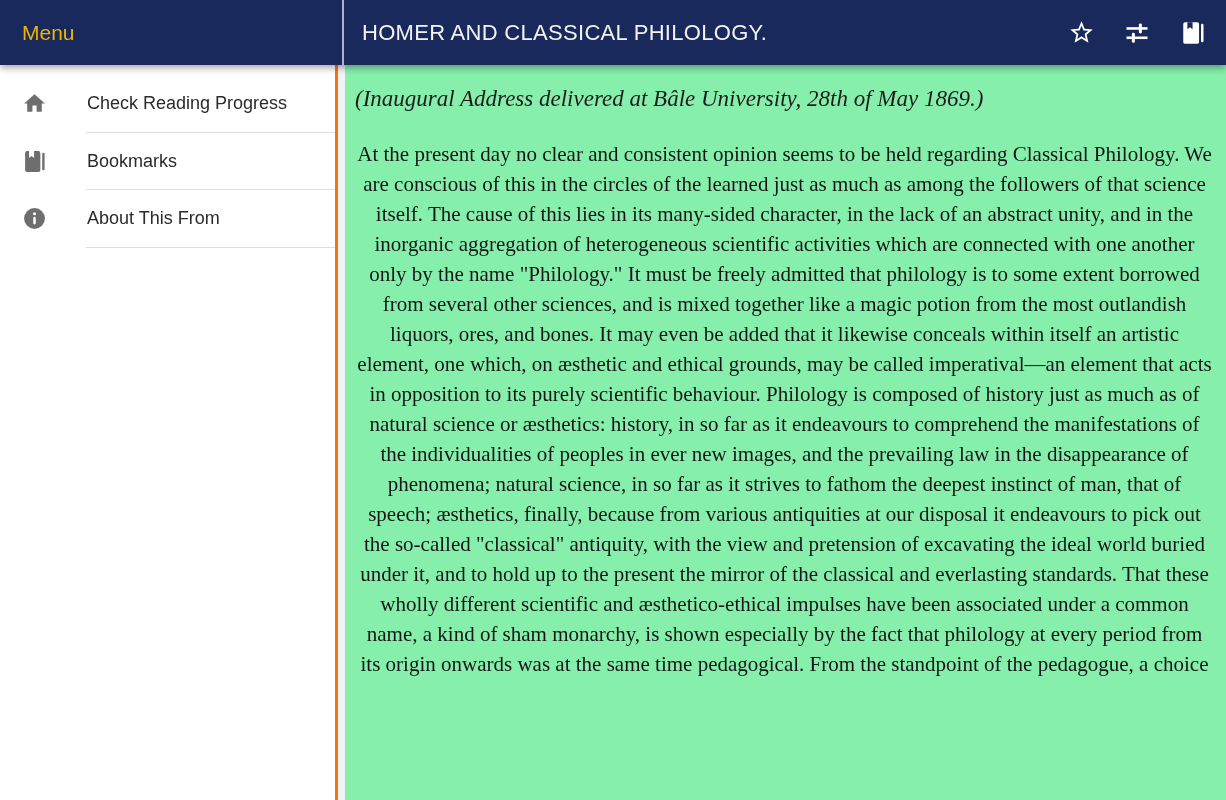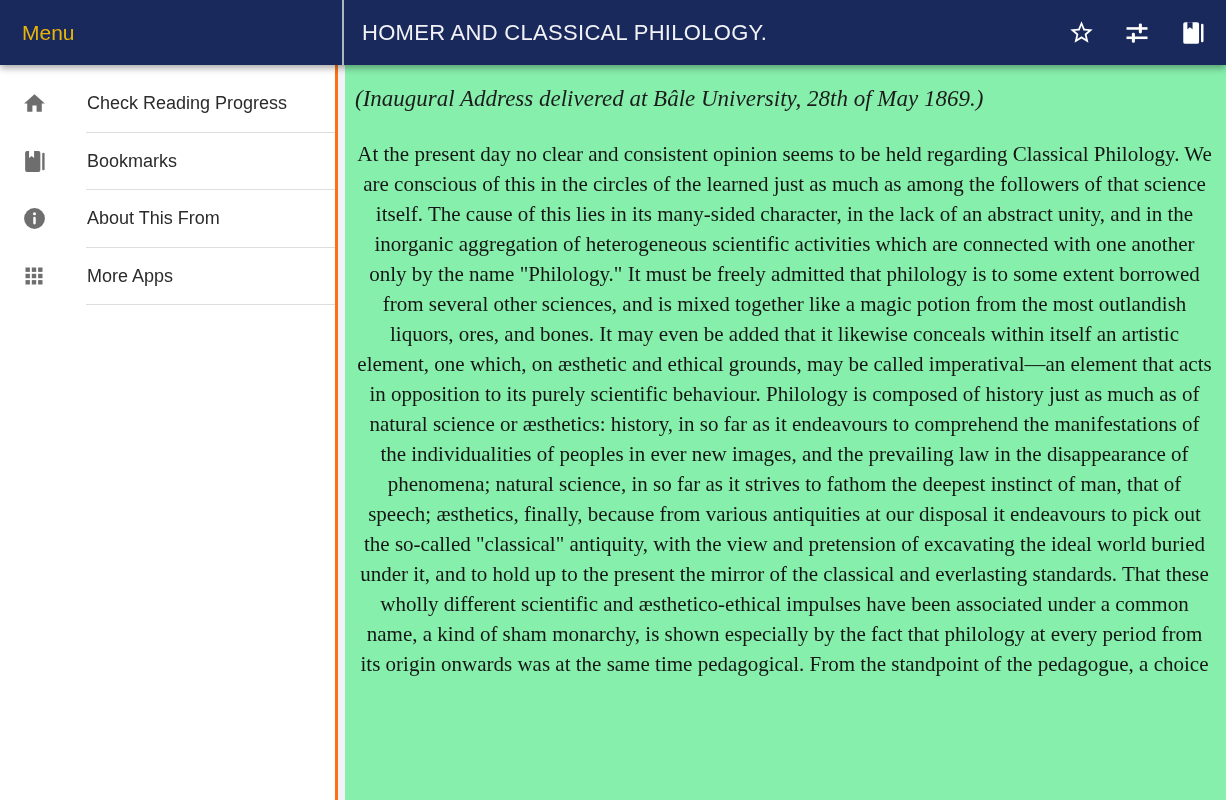--- a/index.html
+++ b/index.html
@@ -121,36 +121,20 @@
         <svg width="25" height="25" viewBox="0 0 24 24">
           <circle cx="12" cy="12" r="10" fill="#6e6e6e"></circle>
           <circle cx="12" cy="7.4" r="1.5" fill="#ffffff"></circle>
           <rect fill="#ffffff" x="10.8" y="10.3" width="2.4" height="7.4" rx="1.1"></rect>
         </svg>
       </span>
       <span class="side-label">About This From</span>
     </div>
 
 
-    <div class="side-item">
-      <span class="side-icon">
-        <svg width="24" height="24" viewBox="0 0 24 24">
-          <rect fill="#6e6e6e" x="3.5" y="3.5" width="4.4" height="4.4"></rect>
-            <rect fill="#6e6e6e" x="9.8" y="3.5" width="4.4" height="4.4"></rect>
-            <rect fill="#6e6e6e" x="16.1" y="3.5" width="4.4" height="4.4"></rect>
-          <rect fill="#6e6e6e" x="3.5" y="9.8" width="4.4" height="4.4"></rect>
-            <rect fill="#6e6e6e" x="9.8" y="9.8" width="4.4" height="4.4"></rect>
-            <rect fill="#6e6e6e" x="16.1" y="9.8" width="4.4" height="4.4"></rect>
-          <rect fill="#6e6e6e" x="3.5" y="16.1" width="4.4" height="4.4"></rect>
-            <rect fill="#6e6e6e" x="9.8" y="16.1" width="4.4" height="4.4"></rect>
-            <rect fill="#6e6e6e" x="16.1" y="16.1" width="4.4" height="4.4"></rect>
-        </svg>
-      </span>
-      <span class="side-label">More Apps</span>
-    </div>
 
   </nav>
 
   <main class="content">
     <p class="reader-heading">(Inaugural Address delivered at Bâle University, 28th of May 1869.)</p>
     <p class="reader-paragraph">At the present day no clear and consistent opinion seems to be held regarding Classical Philology. We are conscious of this in the circles of the learned just as much as among the followers of that science itself. The cause of this lies in its many-sided character, in the lack of an abstract unity, and in the inorganic aggregation of heterogeneous scientific activities which are connected with one another only by the name "Philology." It must be freely admitted that philology is to some extent borrowed from several other sciences, and is mixed together like a magic potion from the most outlandish liquors, ores, and bones. It may even be added that it likewise conceals within itself an artistic element, one which, on æsthetic and ethical grounds, may be called imperatival—an element that acts in opposition to its purely scientific behaviour. Philology is composed of history just as much as of natural science or æsthetics: history, in so far as it endeavours to comprehend the manifestations of the individualities of peoples in ever new images, and the prevailing law in the disappearance of phenomena; natural science, in so far as it strives to fathom the deepest instinct of man, that of speech; æsthetics, finally, because from various antiquities at our disposal it endeavours to pick out the so-called "classical" antiquity, with the view and pretension of excavating the ideal world buried under it, and to hold up to the present the mirror of the classical and everlasting standards. That these wholly different scientific and æsthetico-ethical impulses have been associated under a common name, a kind of sham monarchy, is shown especially by the fact that philology at every period from its origin onwards was at the same time pedagogical. From the standpoint of the pedagogue, a choice</p>
   </main>
 
 </div>
 

